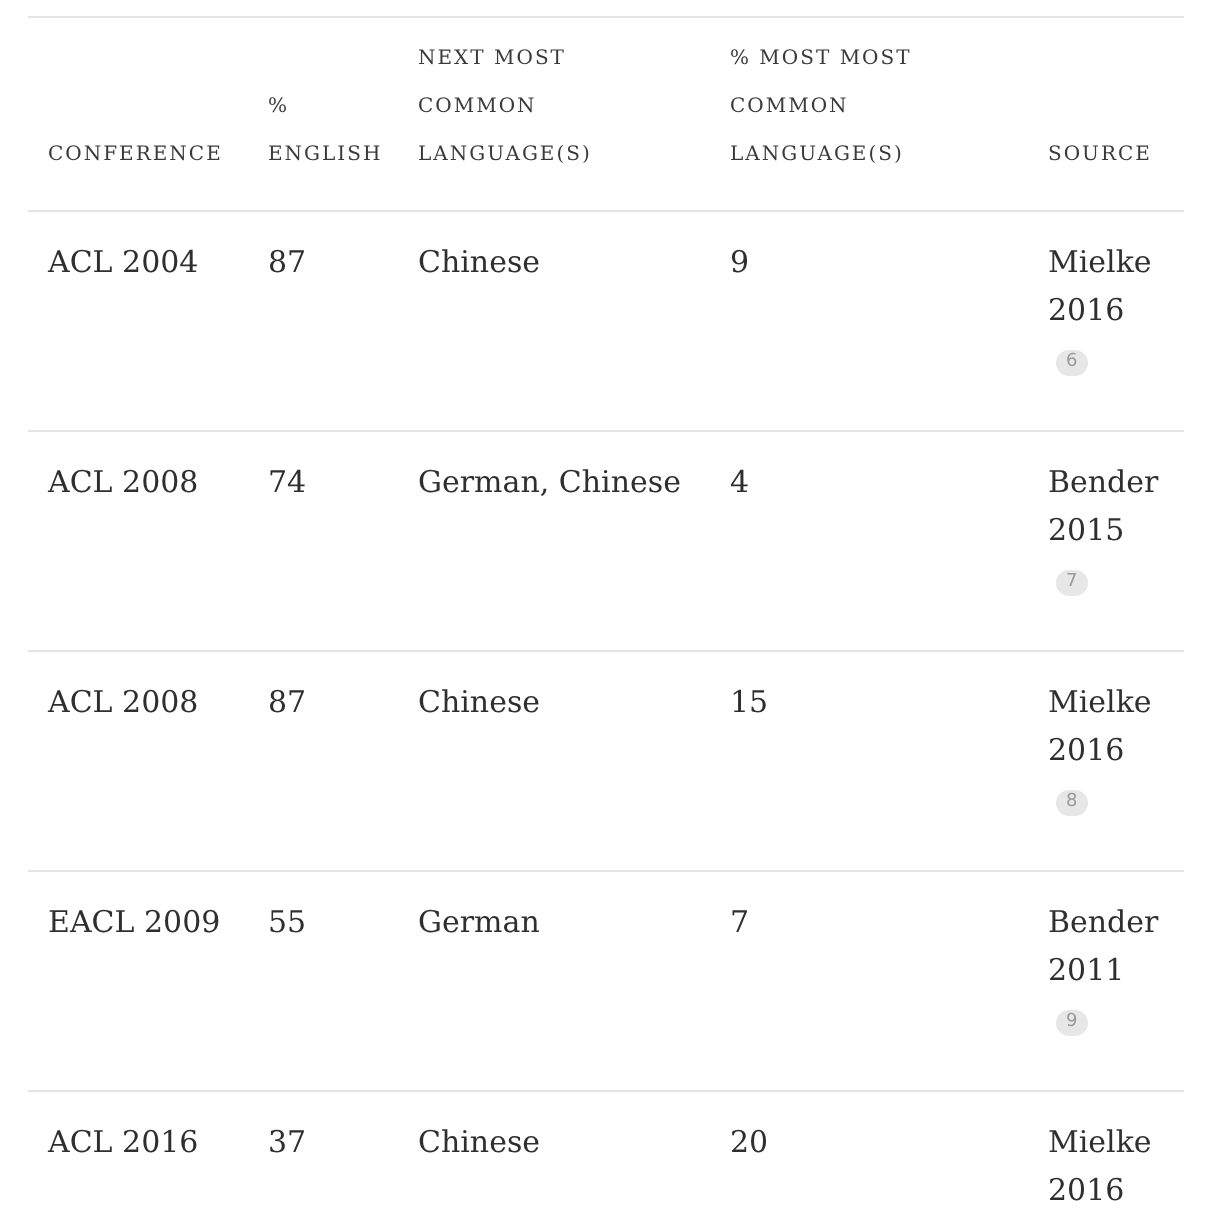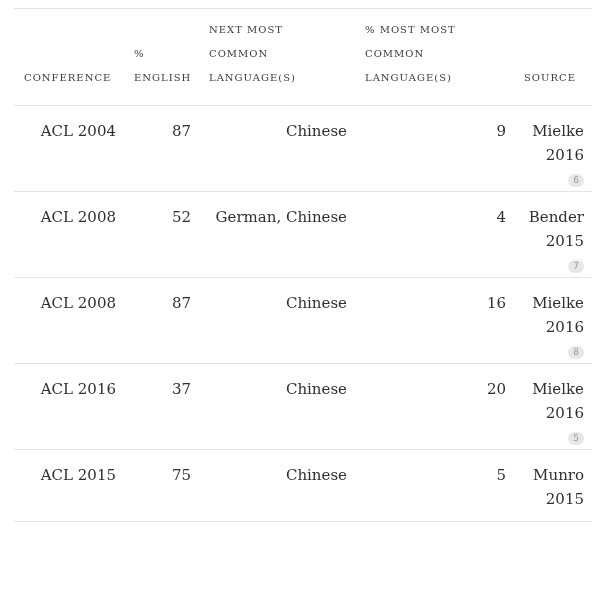--- a/index.html
+++ b/index.html
@@ -35,22 +35,22 @@
     text-align:left;
     vertical-align:bottom;
     padding:9px 6px 15px 10px;
     border-bottom:1px solid var(--border);
   }
   th .hwrap{display:inline-block;max-width:100px;}
   td{
     font-size:15px;
     line-height:24px;
     vertical-align:top;
-    text-align:right;
-    padding:13px 8px 0 10px;
+    text-align:left;
+    padding:13px 8px 24px 10px;
     height:72px;
     border-bottom:1px solid var(--border);
   }
   .footnote{
     display:inline-block;
     background:var(--badge-bg);
     color:var(--badge-text);
     font-family:"DejaVu Sans","Liberation Sans",sans-serif;
     font-size:9px;
     line-height:9px;
@@ -84,31 +84,38 @@
   <tbody id="table-body">
       <tr>
         <td>ACL 2004</td>
         <td>87</td>
         <td>Chinese</td>
         <td>9</td>
         <td><span>Mielke 2016</span> <span class="footnote">6</span></td>
       </tr>
       <tr>
         <td>ACL 2008</td>
-        <td>52</td>
+        <td>74</td>
         <td>German, Chinese</td>
         <td>4</td>
         <td><span>Bender 2015</span> <span class="footnote">7</span></td>
       </tr>
       <tr>
         <td>ACL 2008</td>
         <td>87</td>
         <td>Chinese</td>
-        <td>16</td>
+        <td>15</td>
         <td><span>Mielke 2016</span> <span class="footnote">8</span></td>
+      </tr>
+      <tr>
+        <td>EACL 2009</td>
+        <td>55</td>
+        <td>German</td>
+        <td>7</td>
+        <td><span>Bender 2011</span> <span class="footnote">9</span></td>
       </tr>
       <tr>
         <td>ACL 2016</td>
         <td>37</td>
         <td>Chinese</td>
         <td>20</td>
         <td><span>Mielke 2016</span> <span class="footnote">5</span></td>
       </tr>
       <tr>
         <td>ACL 2015</td>

